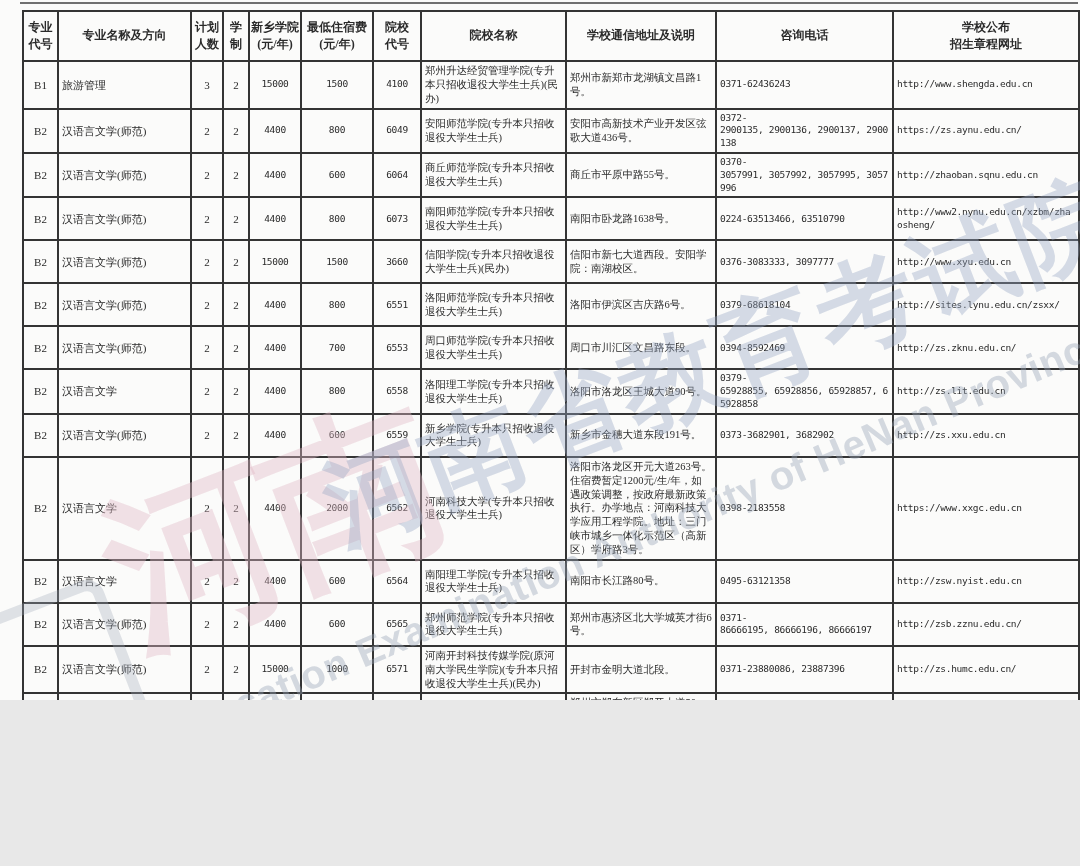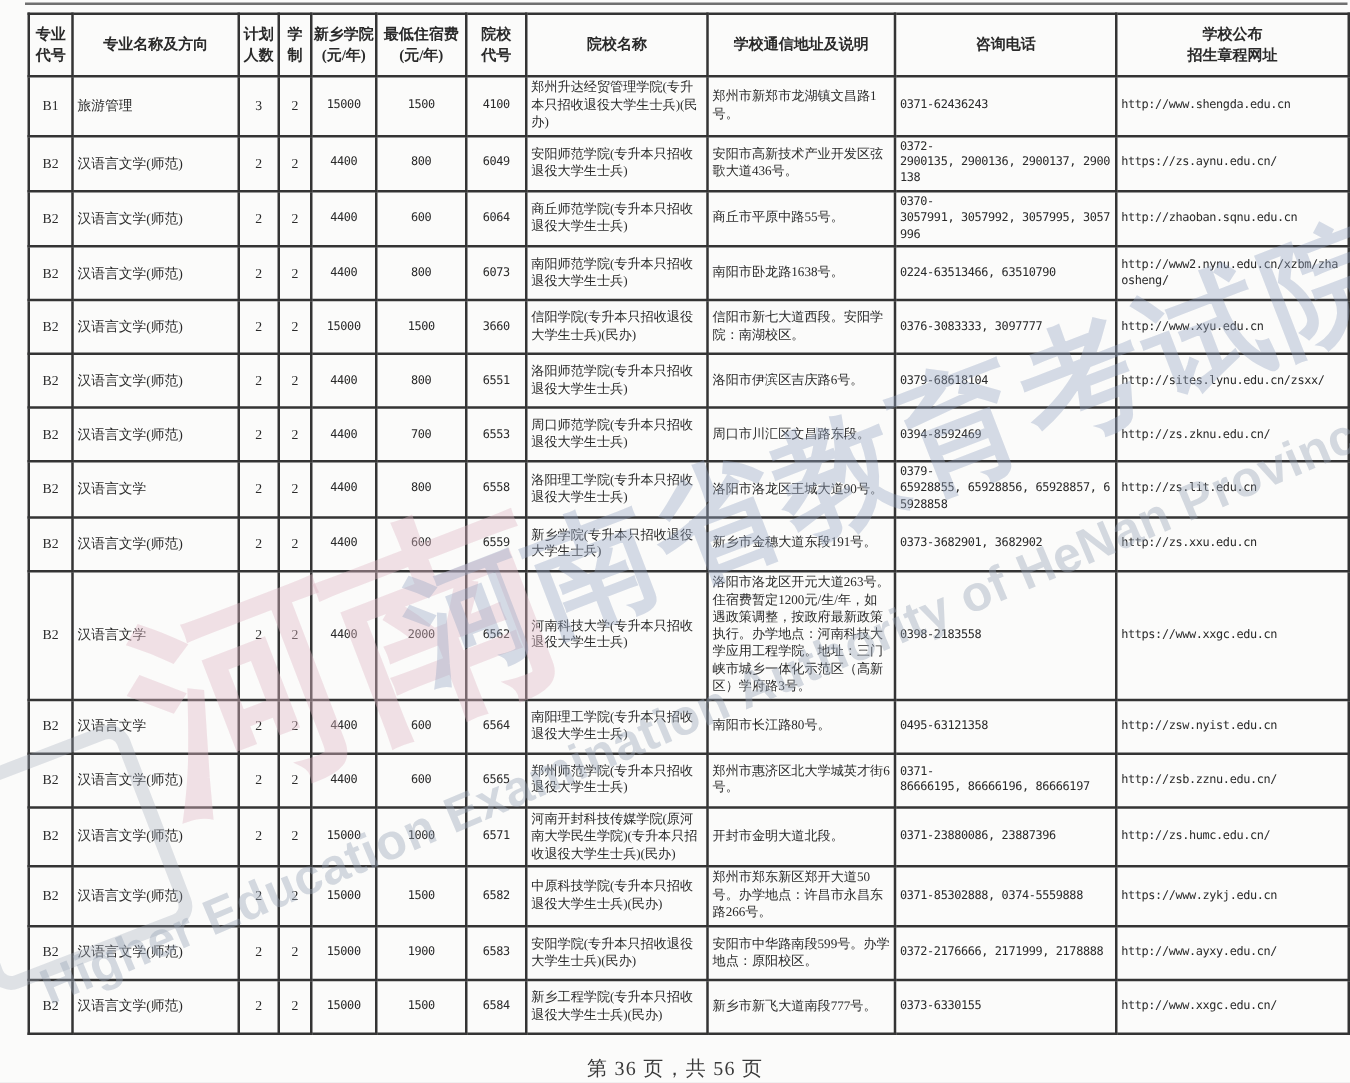--- a/index.html
+++ b/index.html
@@ -1,18 +1,18 @@
 <!DOCTYPE html>
 <html><head>
 <meta charset="utf-8">
 <style>
   html,body{margin:0;padding:0;background:#e8e8e8;}
   .page{
     position:relative;
-    width:1080px;height:866px;
+    width:1080px;height:700px;
     background:#fbfbfa;
     overflow:hidden;
     font-family:"Liberation Serif","DejaVu Serif",serif;
     color:#2a2a2a;
   }
   .top-rule{
     position:absolute;top:2px;left:20px;width:1058px;height:2px;
     background:#4d4d4d;opacity:.8;
   }
   table.sched{

